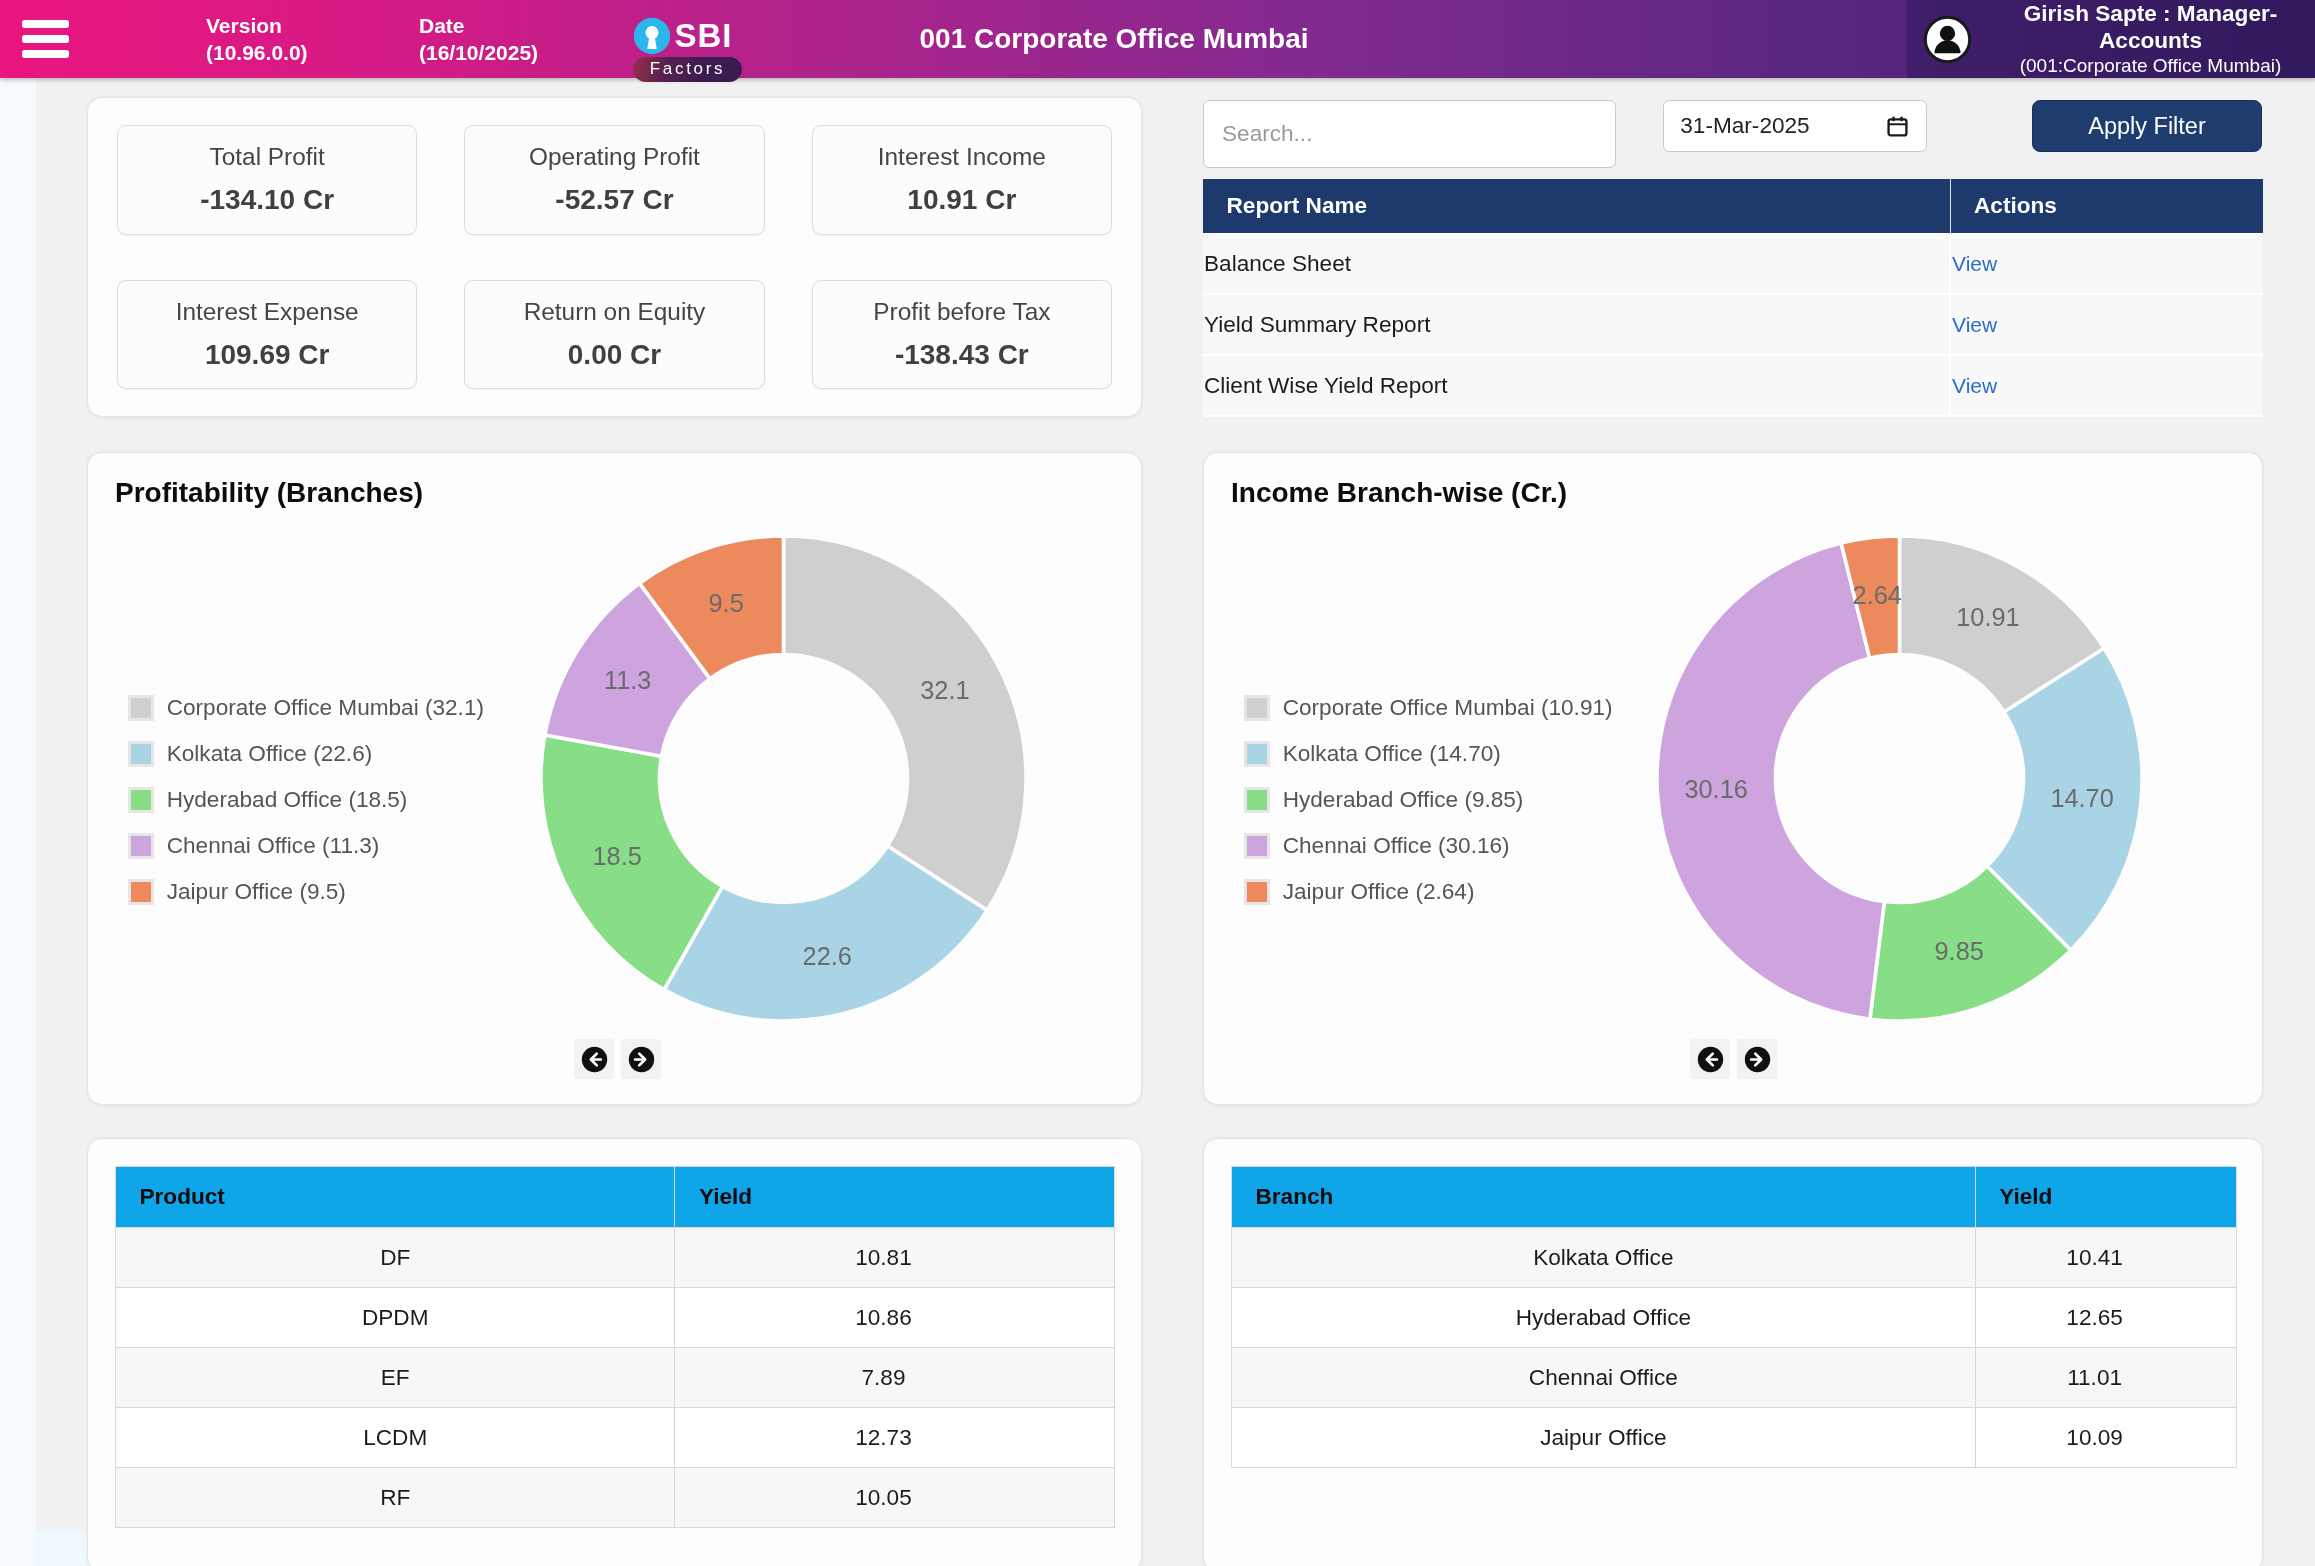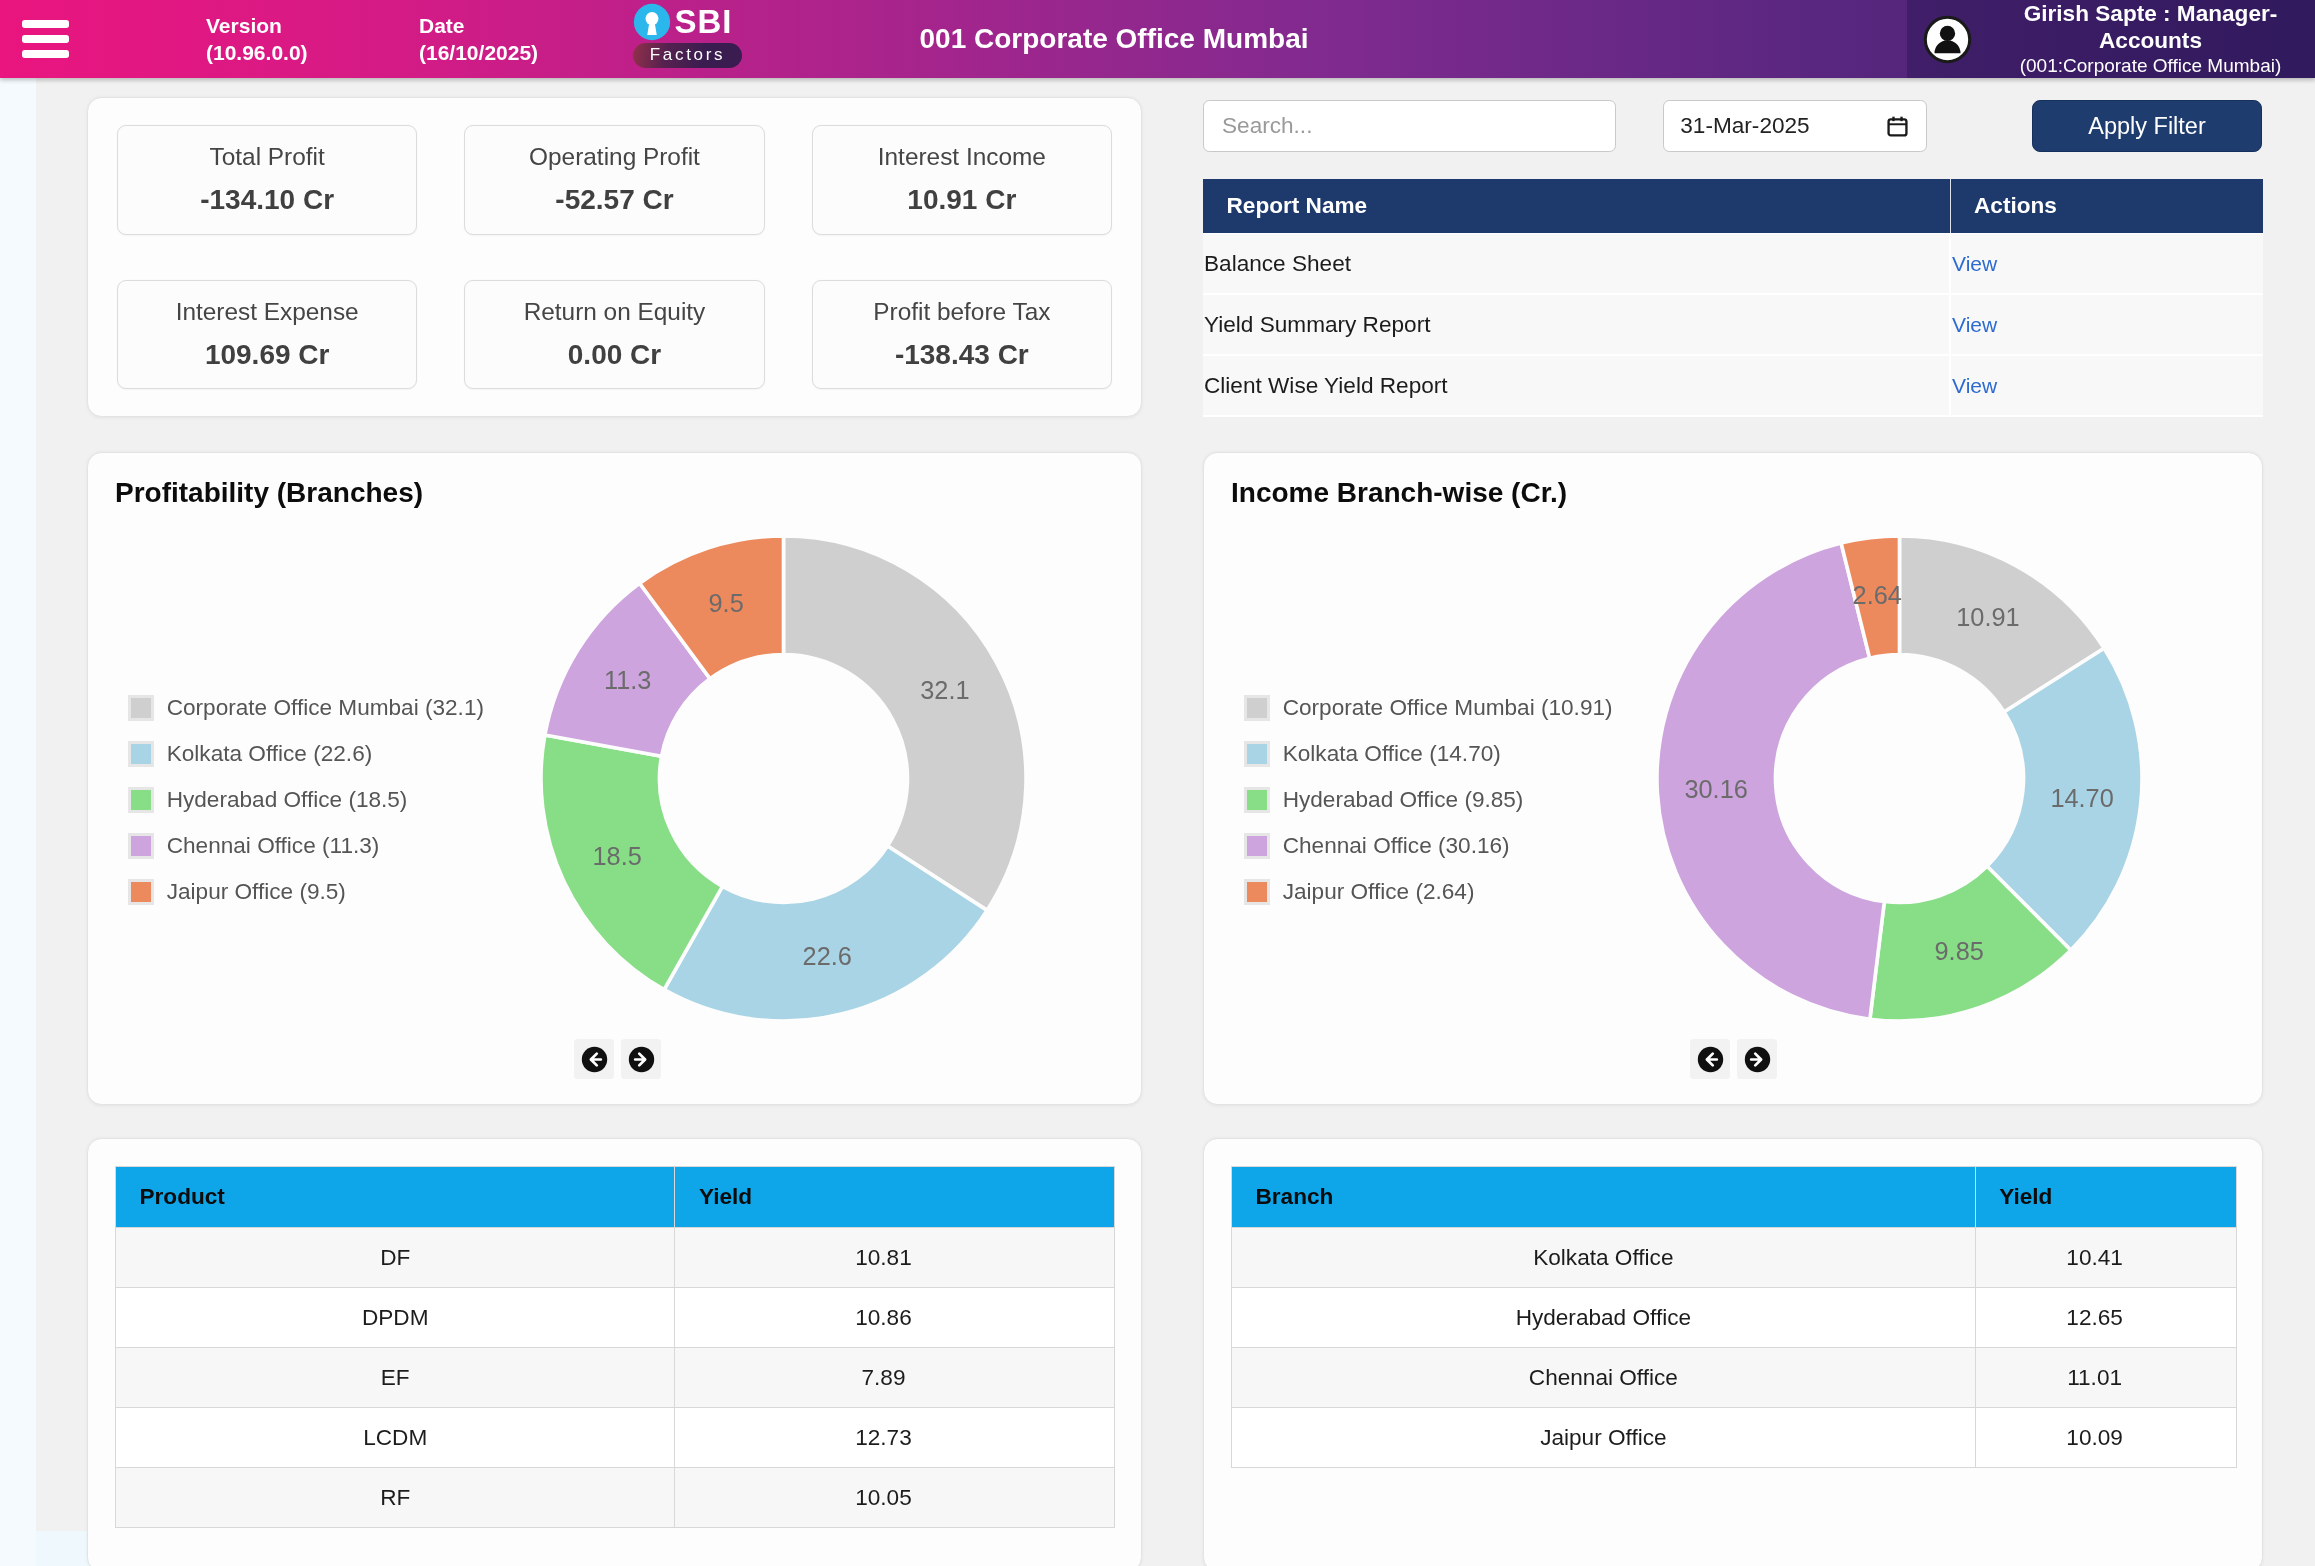--- a/index.html
+++ b/index.html
@@ -10,21 +10,21 @@
   .header{position:absolute;left:0;top:0;width:2316px;height:78px;
     background:linear-gradient(90deg,#ea157f 0%,#d31b86 18%,#a9248c 38%,#7f2a8f 58%,#5a2780 78%,#3c1f69 100%);
     box-shadow:0 1.8px 4.5px rgba(0,0,0,.25);z-index:5;}
   .hamburger{position:absolute;left:22px;top:20px;width:51px;height:38px;cursor:pointer;display:flex;flex-direction:column;justify-content:space-between;}
   .hamburger span{display:block;width:47px;height:8.1px;background:#fff;border-radius:2.7px;}
   .hdr-block{position:absolute;top:11.8px;color:#fff;line-height:27px;font-size:21px;}
   .hdr-block .lbl{font-weight:700;}
   .hdr-block .val{font-weight:600;}
   .ver-block{left:206px;}
   .date-block{left:419px;}
-  .logo-block{position:absolute;left:633px;top:3px;width:118px;}
+  .logo-block{position:absolute;left:633px;top:17px;width:118px;}
   .logo-row{display:flex;align-items:center;gap:3.6px;}
   .logo-sbi{color:#fff;font-size:33px;font-weight:700;letter-spacing:0.9px;}
   .factors-pill{margin-top:1.8px;width:109px;height:25px;border-radius:12.7px;
     background:linear-gradient(100deg,#93304a 0%,#56224f 30%,#3a1c50 65%);
     color:#fff;font-size:17px;letter-spacing:2.7px;display:flex;align-items:center;justify-content:center;}
   .page-title{position:absolute;left:1114px;top:50%;transform:translate(-50%,-50%);
     color:#fff;font-size:28px;font-weight:700;white-space:nowrap;}
   .user-box{position:absolute;right:0;top:0;width:409px;height:78px;background:rgba(28,16,72,.35);
     display:flex;align-items:center;padding-left:16.3px;box-sizing:border-box;}
   .avatar{width:49px;height:49px;flex:0 0 49px;}
@@ -43,21 +43,21 @@
   .kpi-panel{left:87px;top:97px;width:1055px;height:320px;}
   .kpi-grid{position:absolute;left:29px;top:27px;right:29px;bottom:27px;
     display:grid;grid-template-columns:1fr 1fr 1fr;grid-template-rows:1fr 1fr;column-gap:47px;row-gap:45px;}
   .kpi-card{background:#fcfcfc;border:1.4px solid #dcdcdc;border-radius:9px;
     display:flex;flex-direction:column;align-items:center;justify-content:center;gap:12.7px;
     box-shadow:0 0.9px 1.8px rgba(0,0,0,.04);}
   .kpi-label{font-size:24.4px;color:#454545;}
   .kpi-value{font-size:28px;font-weight:700;color:#404040;}
 
   
-  .search-input{position:absolute;left:1203px;top:100px;width:413px;height:52px;box-sizing:border-box;
+  .search-input{position:absolute;left:1203px;top:100px;width:413px;height:68px;box-sizing:border-box;
     border:1.4px solid #c9c9c9;border-radius:6.3px;background:#fff;padding:0 18px;font-size:22.6px;color:#333;
     font-family:inherit;outline:none;}
   .search-input::placeholder{color:#9a9a9a;}
   .date-field{position:absolute;left:1663px;top:100px;width:264px;height:52px;box-sizing:border-box;
     border:1.4px solid #c9c9c9;border-radius:6.3px;background:#fff;display:flex;align-items:center;
     justify-content:space-between;padding:0 16.3px;cursor:pointer;}
   .date-text{font-size:22.6px;color:#222;}
   .apply-btn{position:absolute;left:2032px;top:100px;width:230px;height:52px;background:#1e3c6e;
     border:0.9px solid #16305c;border-radius:8.1px;color:#fff;font-size:23.5px;font-family:inherit;cursor:pointer;}
 

